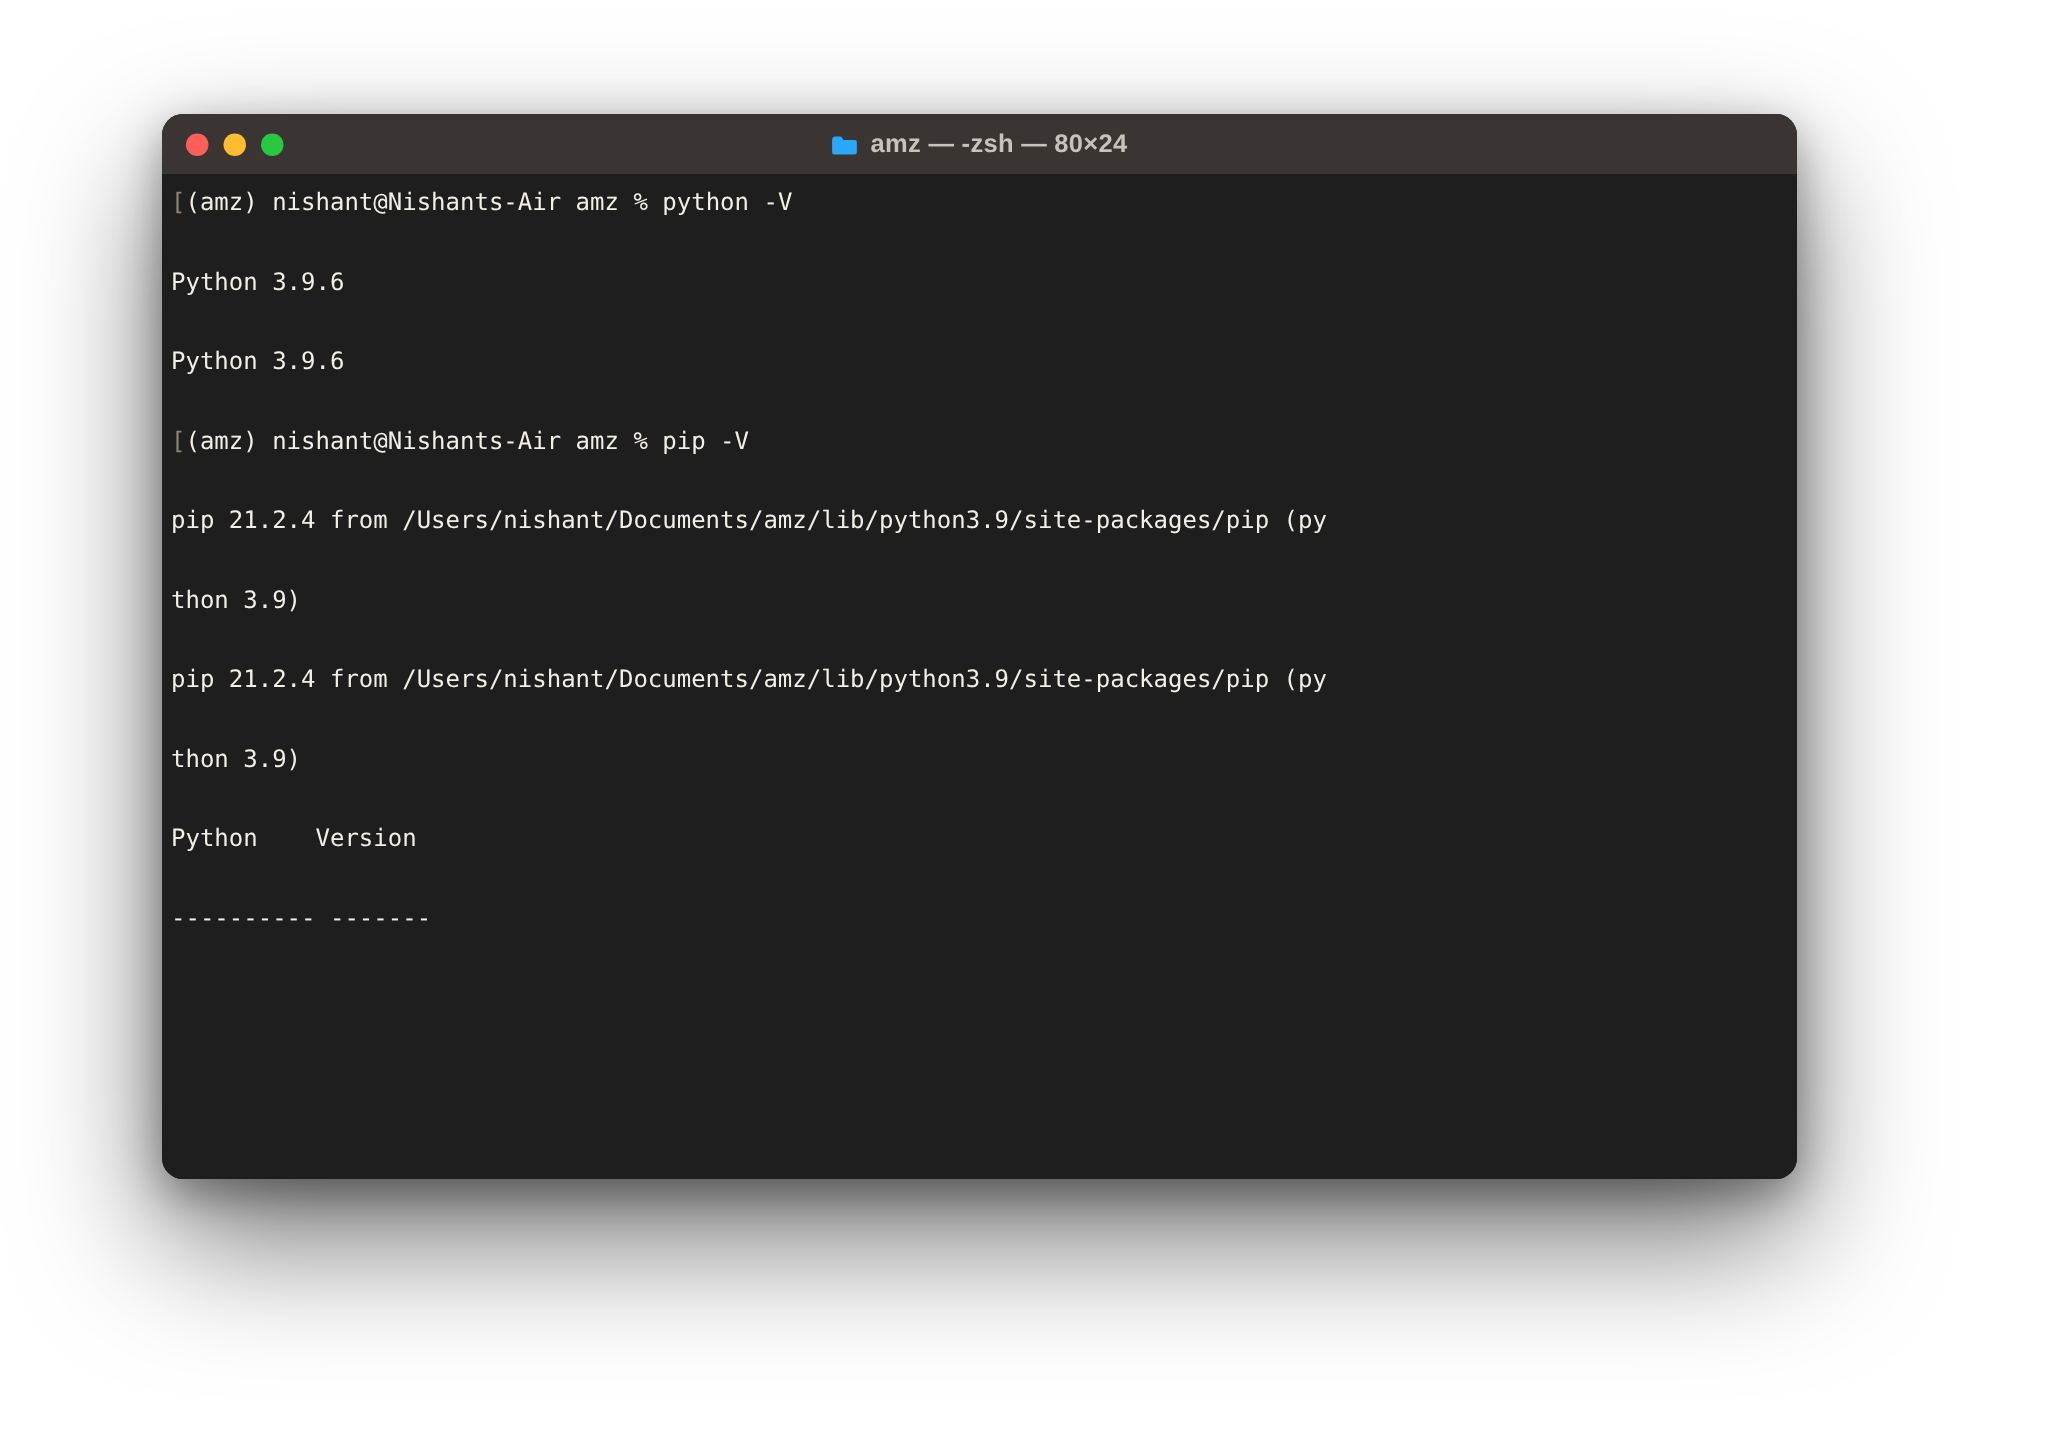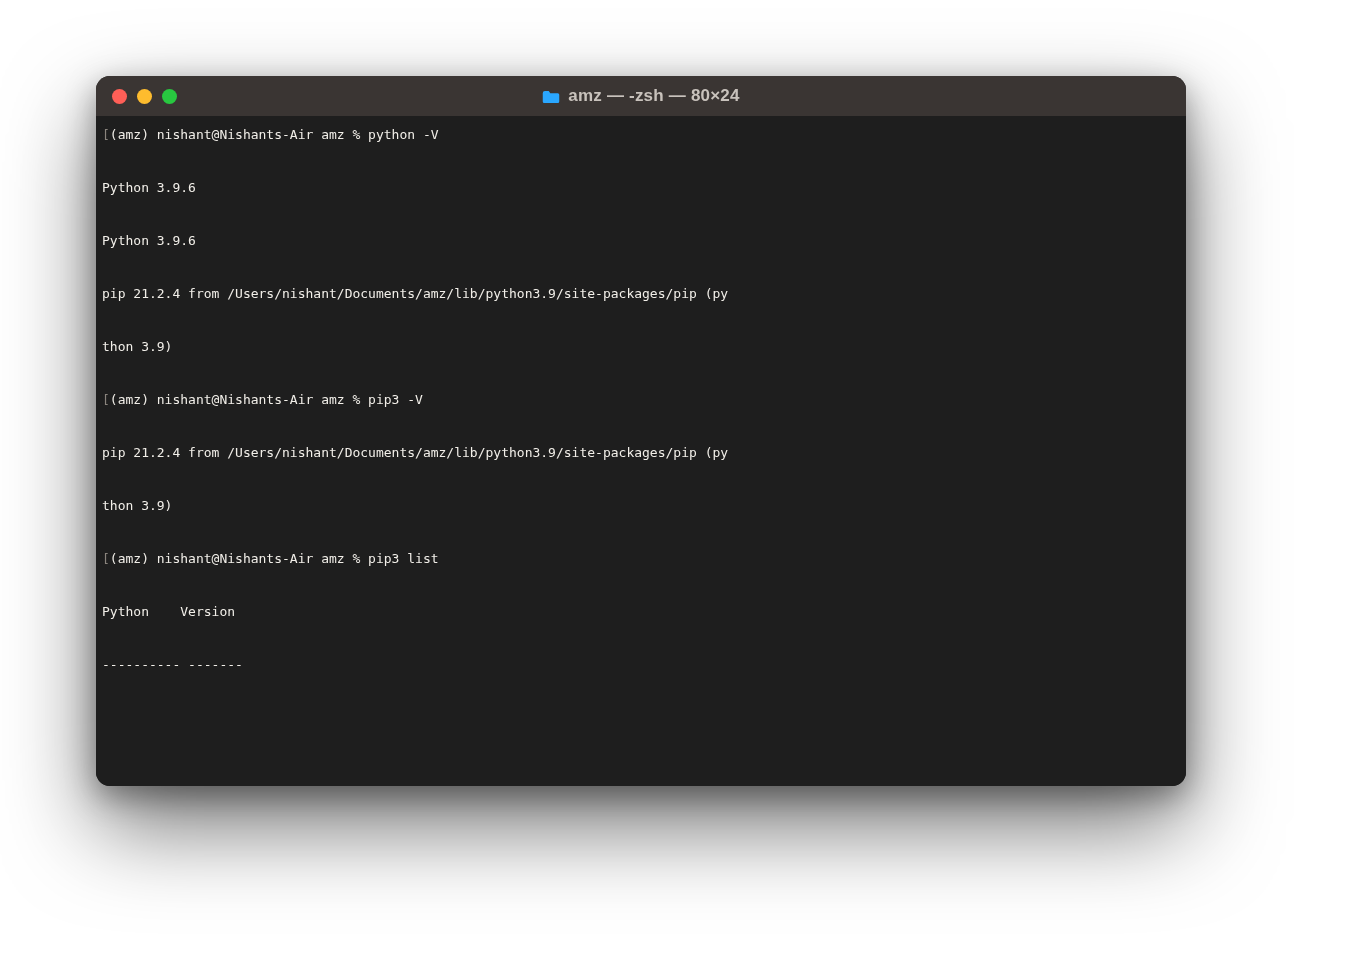--- a/index.html
+++ b/index.html
@@ -6,21 +6,21 @@
     margin: 0;
     padding: 0;
     width: 1364px;
     height: 966px;
     background: #ffffff;
     font-family: "SF Mono", "Menlo", "Consolas", monospace;
     overflow: hidden;
   }
   .window {
     position: absolute;
-    left: 96px;
+    left: 108px;
     top: 76px;
     width: 1090px;
     height: 710px;
     background: #1e1e1e;
     border-radius: 14px;
     box-shadow: 0 40px 90px rgba(0,0,0,0.55), 0 10px 30px rgba(0,0,0,0.35);
     overflow: hidden;
     display: flex;
     flex-direction: column;
   }
@@ -64,21 +64,21 @@
     font-family: -apple-system, "Helvetica Neue", Arial, sans-serif;
     font-weight: 700;
     font-size: 17px;
     letter-spacing: 0.2px;
   }
   .terminal-body {
     flex: 1 1 auto;
     padding: 6px 6px 10px 6px;
     background: #1e1e1e;
     color: #f2efe9;
-    font-size: 13px;
+    font-size: 16px;
     line-height: 26.5px;
     white-space: pre;
     overflow: hidden;
   }
   .line {
     display: block;
   }
   .bracket { color: #8a847d; }
 </style>
 </head>
@@ -98,26 +98,25 @@
           <path d="M1 4 Q1 1 4 1 L9 1 L11 4 L21 4 Q23 4 23 6 L23 15 Q23 17 21 17 L3 17 Q1 17 1 15 Z" fill="#2aa7ff"></path>
         </svg>
       </span>
       <span class="title-text">amz — -zsh — 80×24</span>
     </div>
   </div>
 
   <div class="terminal-body"><span class="line"><span class="bracket">[</span><span>(amz) nishant@Nishants-Air amz % </span><span>python -V</span></span>
 <span class="line">Python 3.9.6</span>
 <span class="line">Python 3.9.6</span>
+<span class="line"><span class="bracket">[</span><span>(amz) nishant@Nishants-Air amz % </span><span>pip -V</span></span>
 <span class="line">pip 21.2.4 from /Users/nishant/Documents/amz/lib/python3.9/site-packages/pip (py</span>
 <span class="line">thon 3.9)</span>
-<span class="line"><span class="bracket">[</span><span>(amz) nishant@Nishants-Air amz % </span><span>pip3 -V</span></span>
 <span class="line">pip 21.2.4 from /Users/nishant/Documents/amz/lib/python3.9/site-packages/pip (py</span>
 <span class="line">thon 3.9)</span>
-<span class="line"><span class="bracket">[</span><span>(amz) nishant@Nishants-Air amz % </span><span>pip3 list</span></span>
 <span class="line">Python    Version</span>
 <span class="line">---------- -------</span>
 
 
 
 
 
 </div>
 
 </div>

